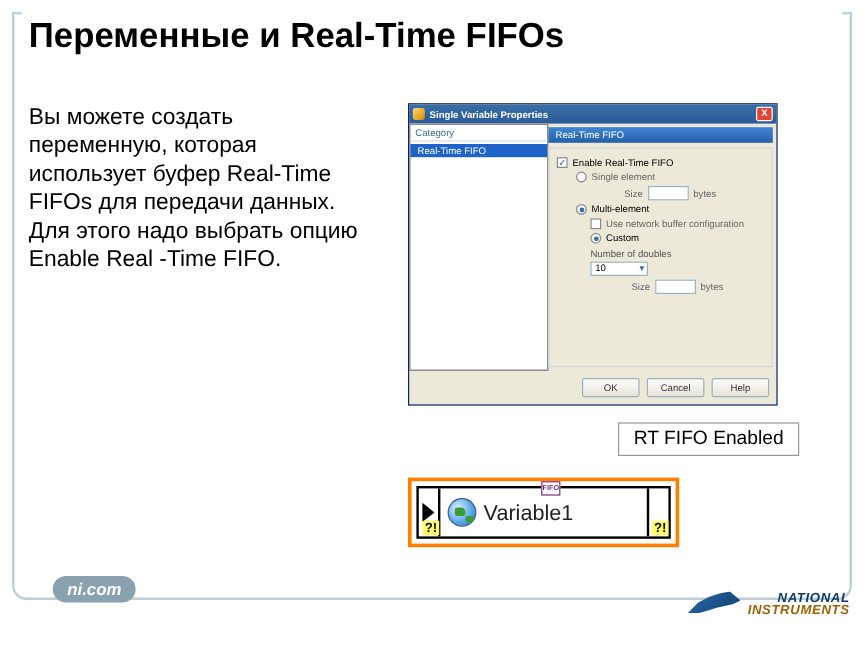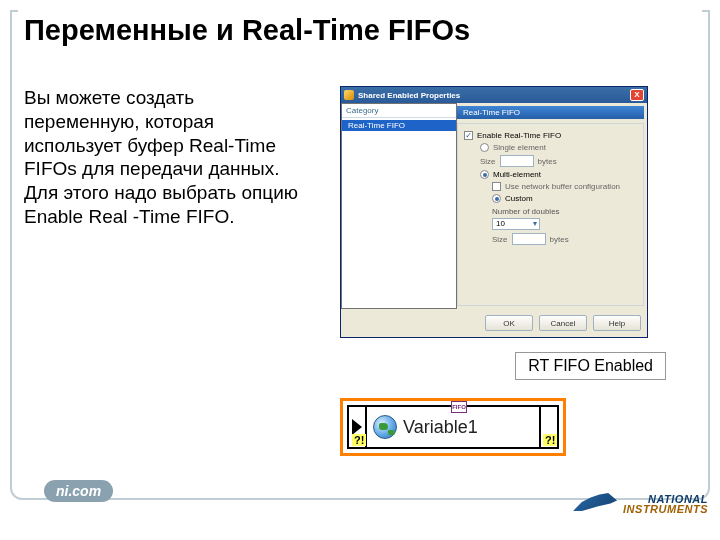--- a/index.html
+++ b/index.html
@@ -146,21 +146,21 @@
     display: inline-block;
     background: #fff; border: 1px solid #9fb2c1;
     height: 12px; font-size: 8px;
     padding: 0 3px;
   }
   .num-input { width: 34px; }
   .sel-input { width: 48px; position: relative; }
   .sel-input::after {
     content: "▾"; position: absolute; right: 2px; top: 0; color: #3a6ea5;
   }
-  .inline-row { display: flex; align-items: center; gap: 4px; margin: 3px 0 3px 16px; color: #666; }
+  .inline-row { display: flex; align-items: center; gap: 4px; margin: 3px 0 3px 16px; color: #666; justify-content: center; }
   .label-sm { font-size: 8px; color: #555; margin: 4px 0 2px 0; }
   .btn-row {
     display: flex; gap: 6px; justify-content: flex-end;
     padding: 6px;
   }
   .win-btn {
     min-width: 48px; height: 16px;
     background: linear-gradient(#fefefe, #e6e3d6);
     border: 1px solid #9fb2c1;
     border-radius: 2px;
@@ -276,21 +276,21 @@
 
 <div class="slide-border"></div>
 
 <h1 class="title">Переменные и Real-Time FIFOs</h1>
 
 <p class="body-text">Вы можете создать переменную, которая использует буфер Real-Time FIFOs для передачи данных. Для этого надо выбрать опцию Enable Real -Time FIFO.</p>
 
 <div class="dialog">
   <div class="titlebar">
     <span class="tb-icon"></span>
-    <span class="tb-title">Shared Enabled Properties</span>
+    <span class="tb-title">Single Variable Properties</span>
     <span class="tb-close">X</span>
   </div>
   <div class="dialog-body">
     <div class="left-pane">
       <div class="left-header">Category</div>
       <div class="left-items">
         <div class="left-item">Real-Time FIFO</div>
       </div>
     </div>
     <div class="right-pane">

